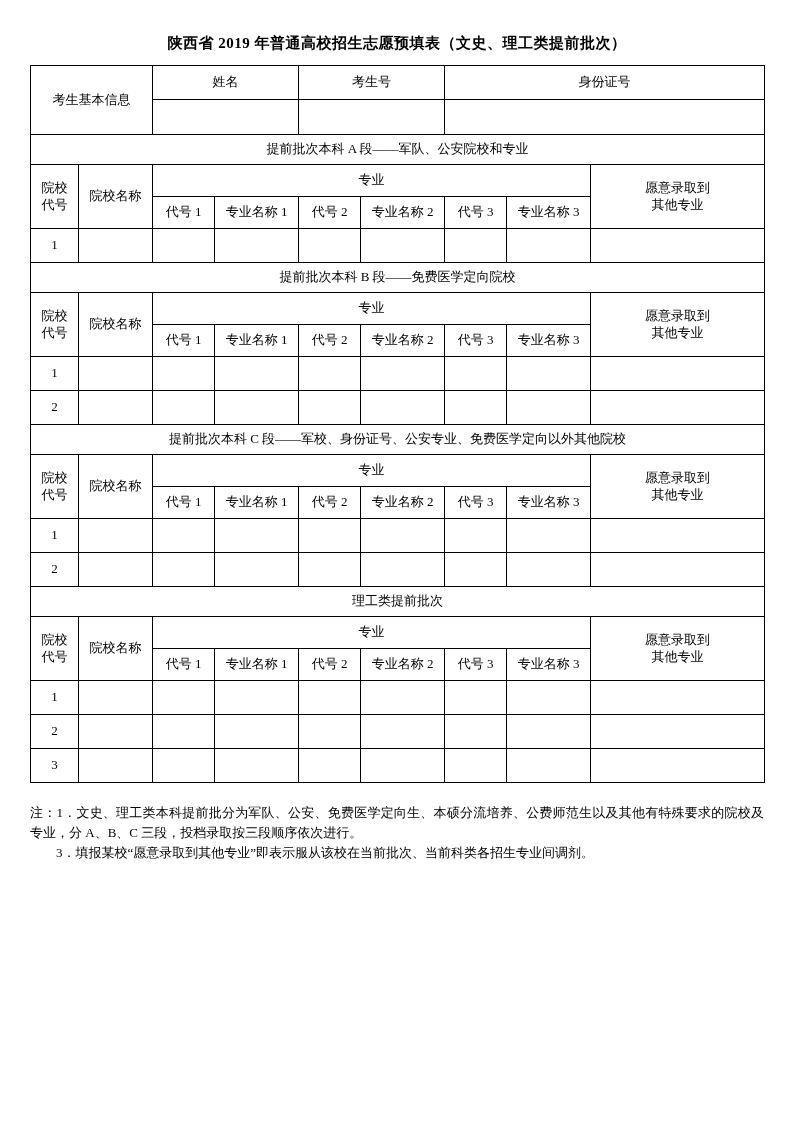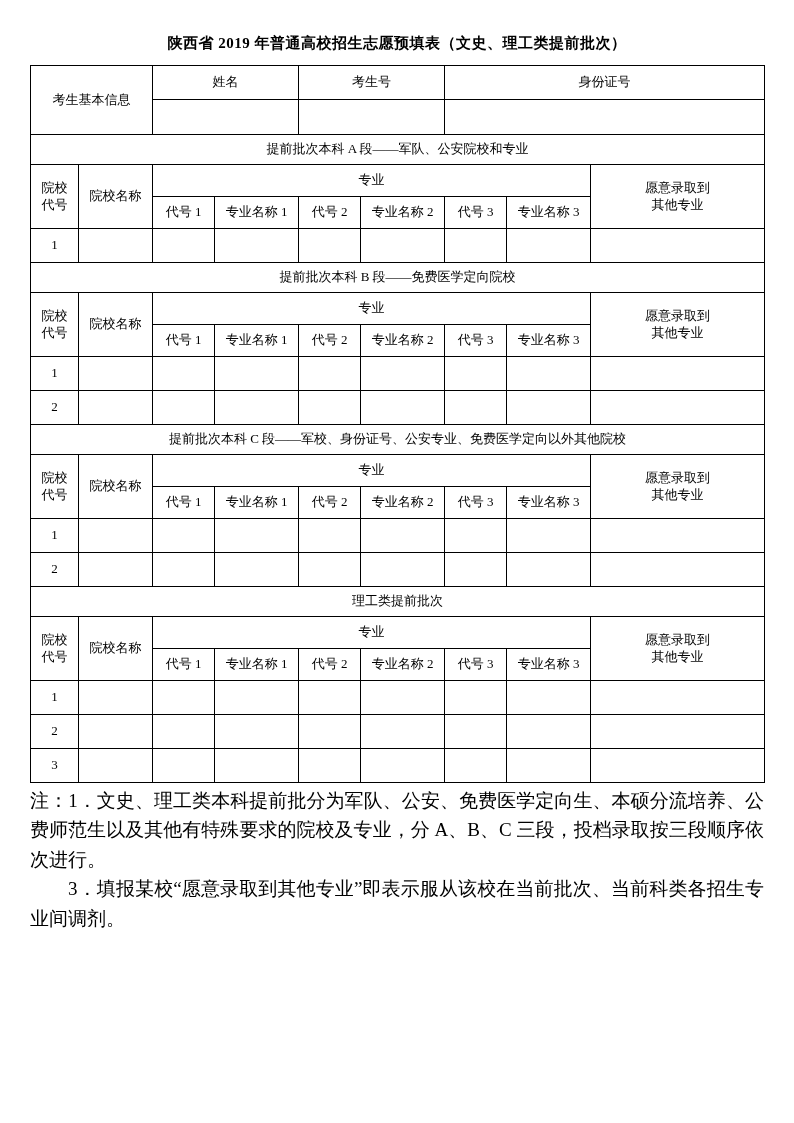--- a/index.html
+++ b/index.html
@@ -52,22 +52,22 @@
     height: 29px;
   }
   .idx {
     font-size: 13px;
   }
   .two-line {
     line-height: 1.35;
   }
   .notes {
     width: 734px;
-    margin-top: 3px;
-    font-size: 19px;
+    margin-top: 20px;
+    font-size: 13px;
     line-height: 1.55;
     text-align: justify;
   }
   .notes p {
     margin: 0;
     text-indent: 0;
   }
   .notes p.indent {
     text-indent: 2em;
   }

